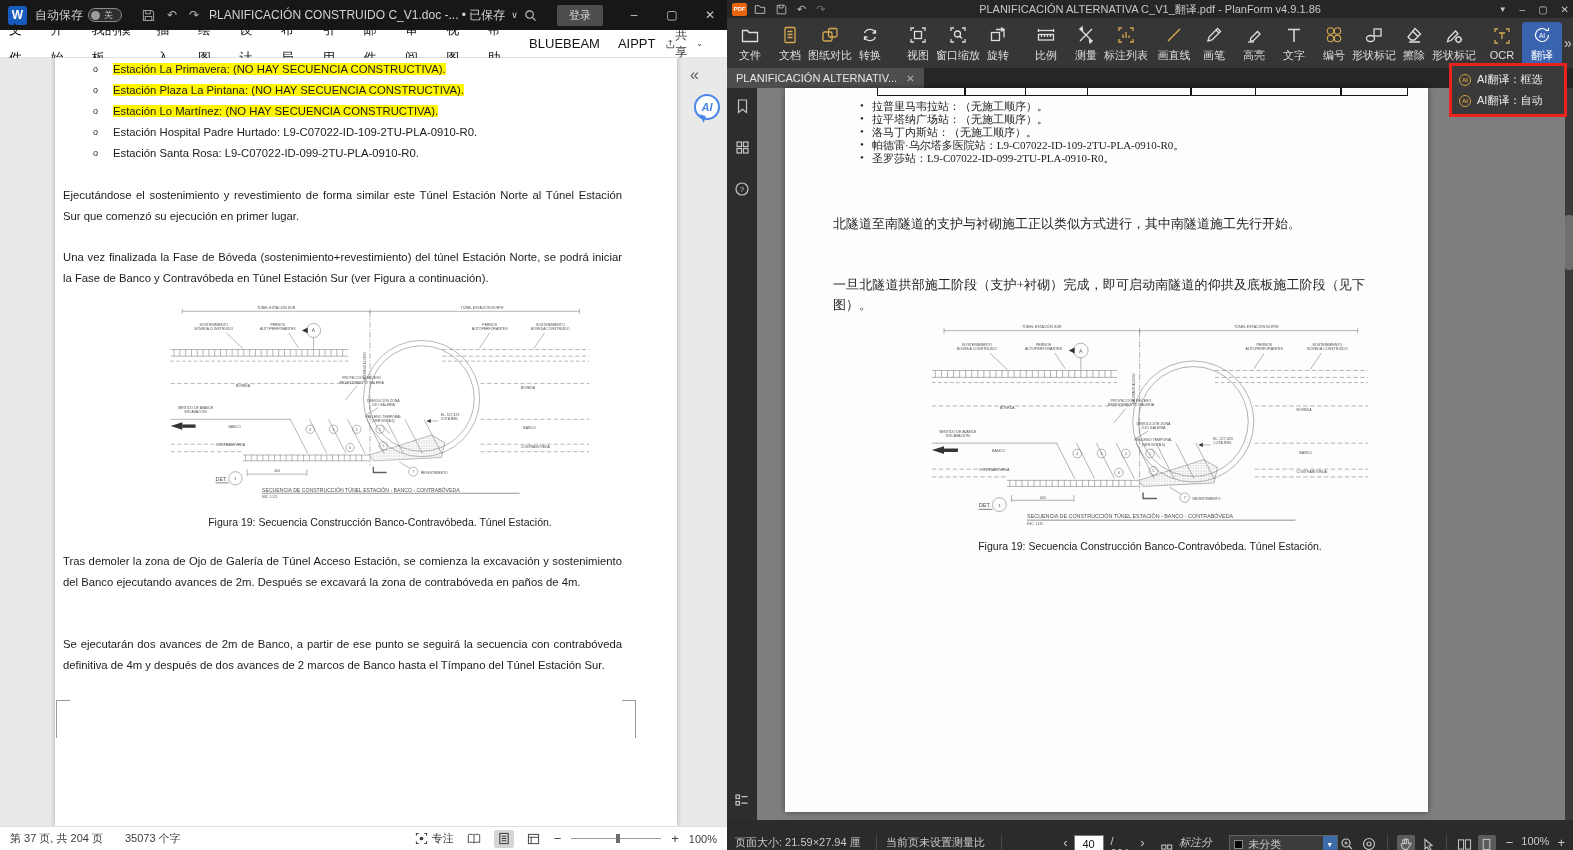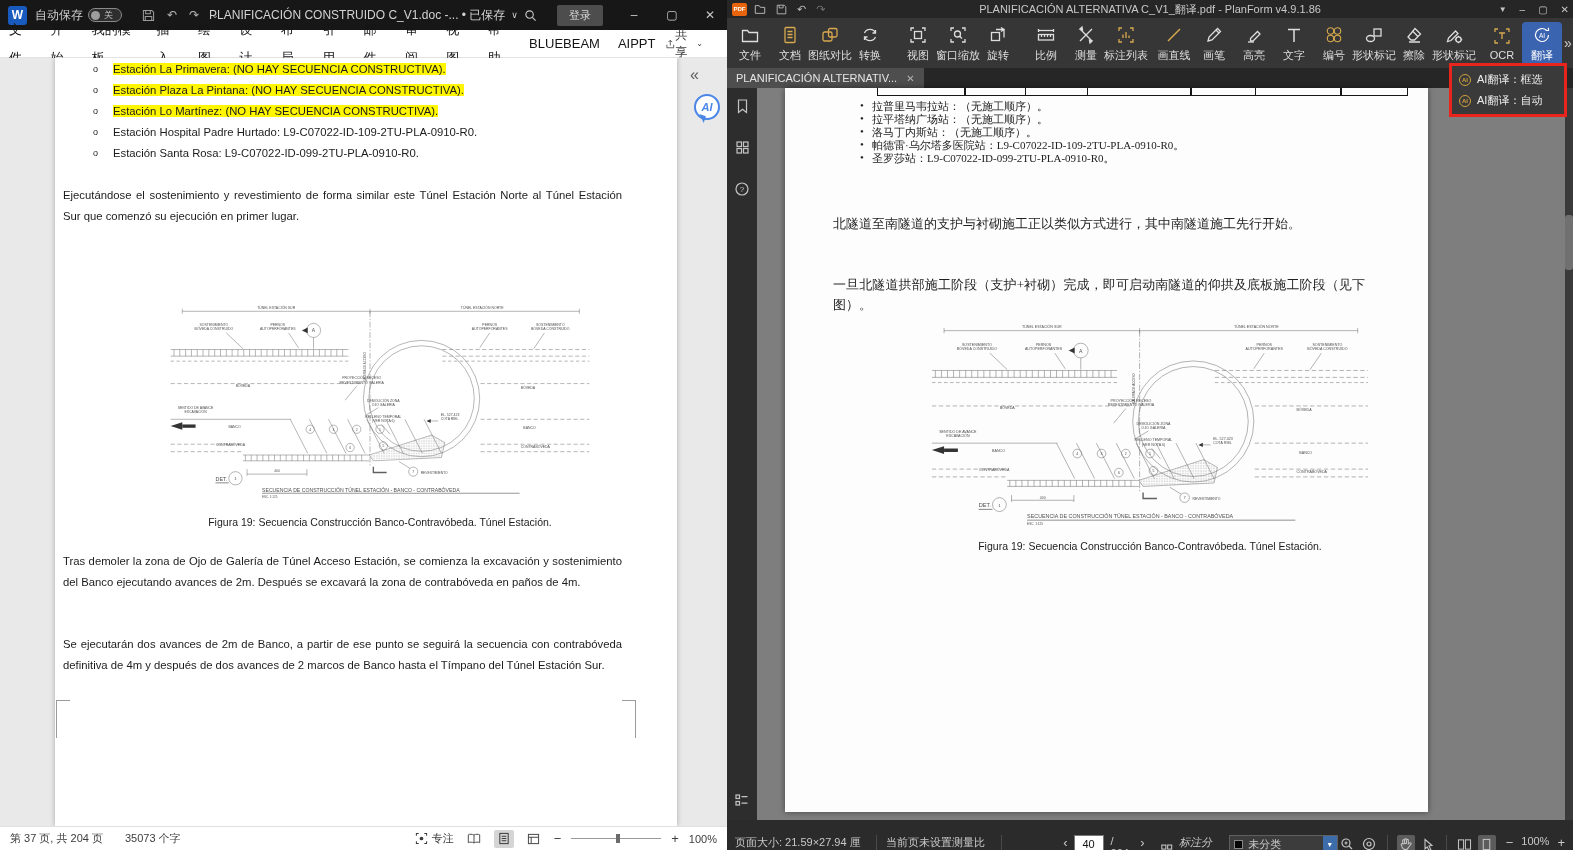--- a/index.html
+++ b/index.html
@@ -180,20 +180,21 @@
         <div class="doc-bullet-row" style="top:67px;">
             <span class="doc-bullet-marker">o</span>
             <span class="doc-bullet-text">Estación Hospital Padre Hurtado: L9-C07022-ID-109-2TU-PLA-0910-R0.</span>
           </div>
         <div class="doc-bullet-row" style="top:88px;">
             <span class="doc-bullet-marker">o</span>
             <span class="doc-bullet-text">Estación Santa Rosa: L9-C07022-ID-099-2TU-PLA-0910-R0.</span>
           </div>
 
         <div class="doc-para" style="top:127px;">Ejecutándose el sostenimiento y revestimiento de forma similar este Túnel Estación Norte al Túnel Estación Sur que comenzó su ejecución en primer lugar.</div>
+        <div class="doc-para" style="top:189px;">Una vez finalizada la Fase de Bóveda (sostenimiento+revestimiento) del túnel Estación Norte, se podrá iniciar la Fase de Banco y Contravóbeda en Túnel Estación Sur (ver Figura a continuación).</div>
 
         <div class="fig-host" id="figWord" style="left:109px;top:245px;width:432px;">
             <svg viewBox="0 0 520 245" xmlns="http://www.w3.org/2000/svg" font-family="Liberation Sans, sans-serif">
               <defs>
                 <pattern id="dotsw" width="3" height="3" patternUnits="userSpaceOnUse">
                   <circle cx="1" cy="1" r=".55" fill="#767676"></circle>
                 </pattern>
               </defs>
               <g stroke="#606060" stroke-width=".55" fill="none">
                 <path d="M22 10H500M22 7v6M248 7v6M500 7v6"></path>

